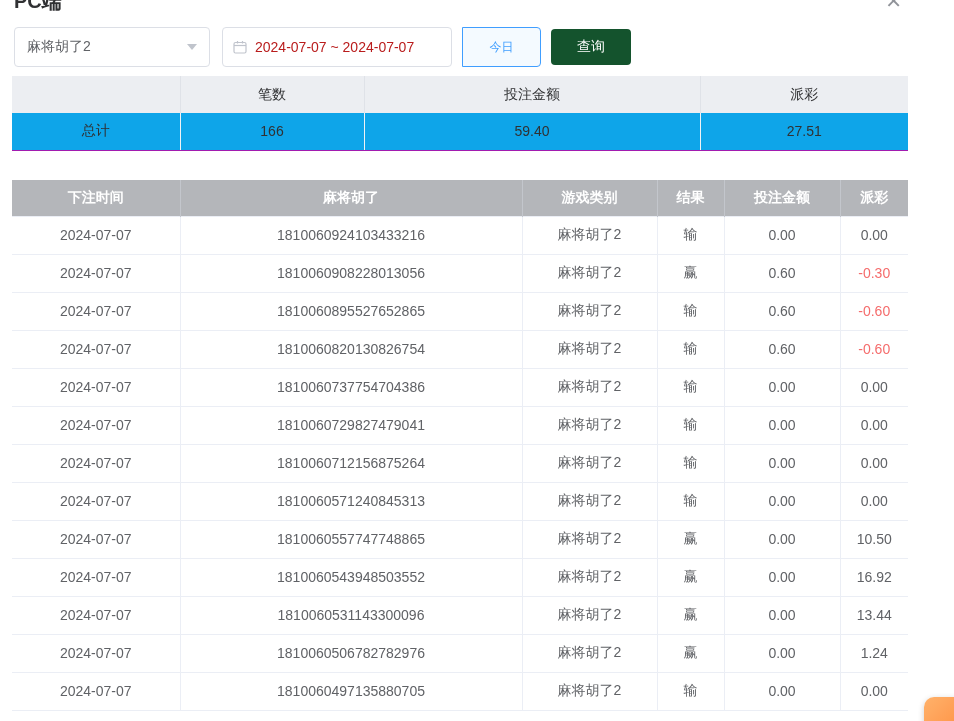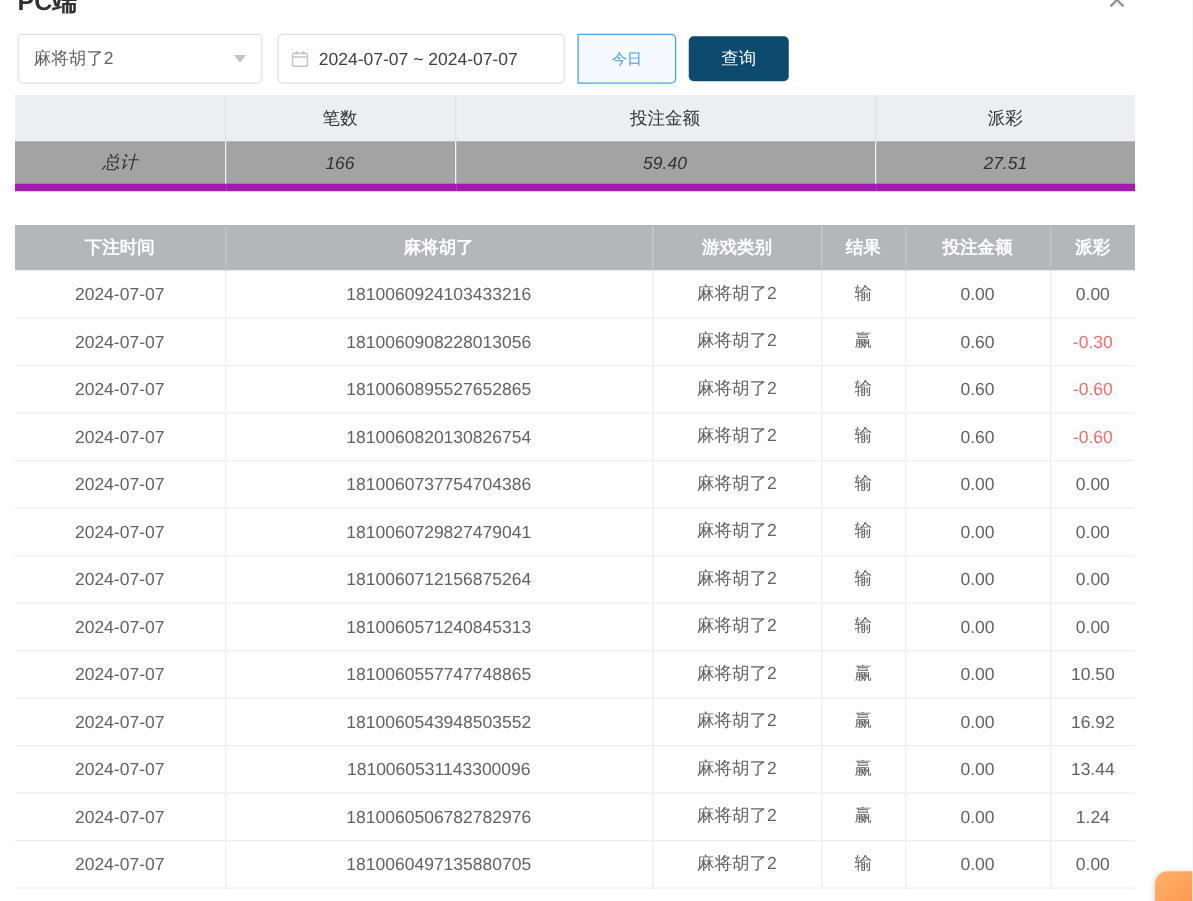--- a/index.html
+++ b/index.html
@@ -40,62 +40,61 @@
   .chevron-down {
     width: 0; height: 0;
     border-left: 5px solid transparent;
     border-right: 5px solid transparent;
     border-top: 6px solid #c0c4cc;
   }
   .date-box {
     width: 230px; height: 40px; margin-left: 12px;
     border: 1px solid #dcdfe6; border-radius: 4px;
     display: flex; align-items: center;
-    padding: 0 10px; color: #404040; font-size: 14px;
+    padding: 0 10px; color: #b91c1c; font-size: 14px;
     background: #fff; cursor: pointer;
   }
   .date-box .cal { margin-right: 8px; display: inline-flex; }
   .btn-group { display: flex; margin-left: 10px; }
   .quick-btn {
     height: 40px; min-width: 79px; padding: 0 18px;
     background: #fff; border: 1px solid #dcdfe6;
     font-size: 12px; color: #c0c4cc; cursor: pointer;
   }
   .quick-btn + .quick-btn { border-left: none; }
   .quick-btn:first-child { border-radius: 4px 0 0 4px; }
   .quick-btn:last-child { border-radius: 0 4px 4px 0; }
   .quick-btn.active {
     border: 1px solid #409eff; color: #409eff; background: #f4faff;
     position: relative; z-index: 1;
   }
   .search-btn {
     height: 36px; width: 80px; margin-left: 10px; margin-top: 2px;
-    background: #0c4a6e; border: none; border-radius: 4px;
+    background: #14532d; border: none; border-radius: 4px;
     color: #fff; font-size: 14px; cursor: pointer;
   }
 
   
   table { border-collapse: collapse; table-layout: fixed; }
   .summary-table {
     position: absolute; top: 76px; left: 12px; width: 896px;
     font-size: 14px;
   }
   .summary-table th, .summary-table td {
     height: 37px; text-align: center; font-weight: normal;
   }
   .summary-table thead th {
     background: #eceef2; color: #303133;
     border-right: 1px solid #dfe2e8;
   }
   .summary-table thead th:last-child { border-right: none; }
   .summary-table tbody td {
-    background: #a3a3a3; color: #303133;
+    background: #0ea5e9; color: #303133;
     border-right: 1px solid #f0f2f5;
-    border-bottom: 6px solid #a21caf;
-    font-style: italic;
+    border-bottom: 1px solid #a21caf;
   }
   .summary-table tbody td:last-child { border-right: none; }
   .col-s1 { width: 168px; } .col-s2 { width: 184px; }
   .col-s3 { width: 336px; } .col-s4 { width: 208px; }
 
   
   .records-table {
     position: absolute; top: 180px; left: 12px; width: 896px;
     font-size: 14px;
   }

